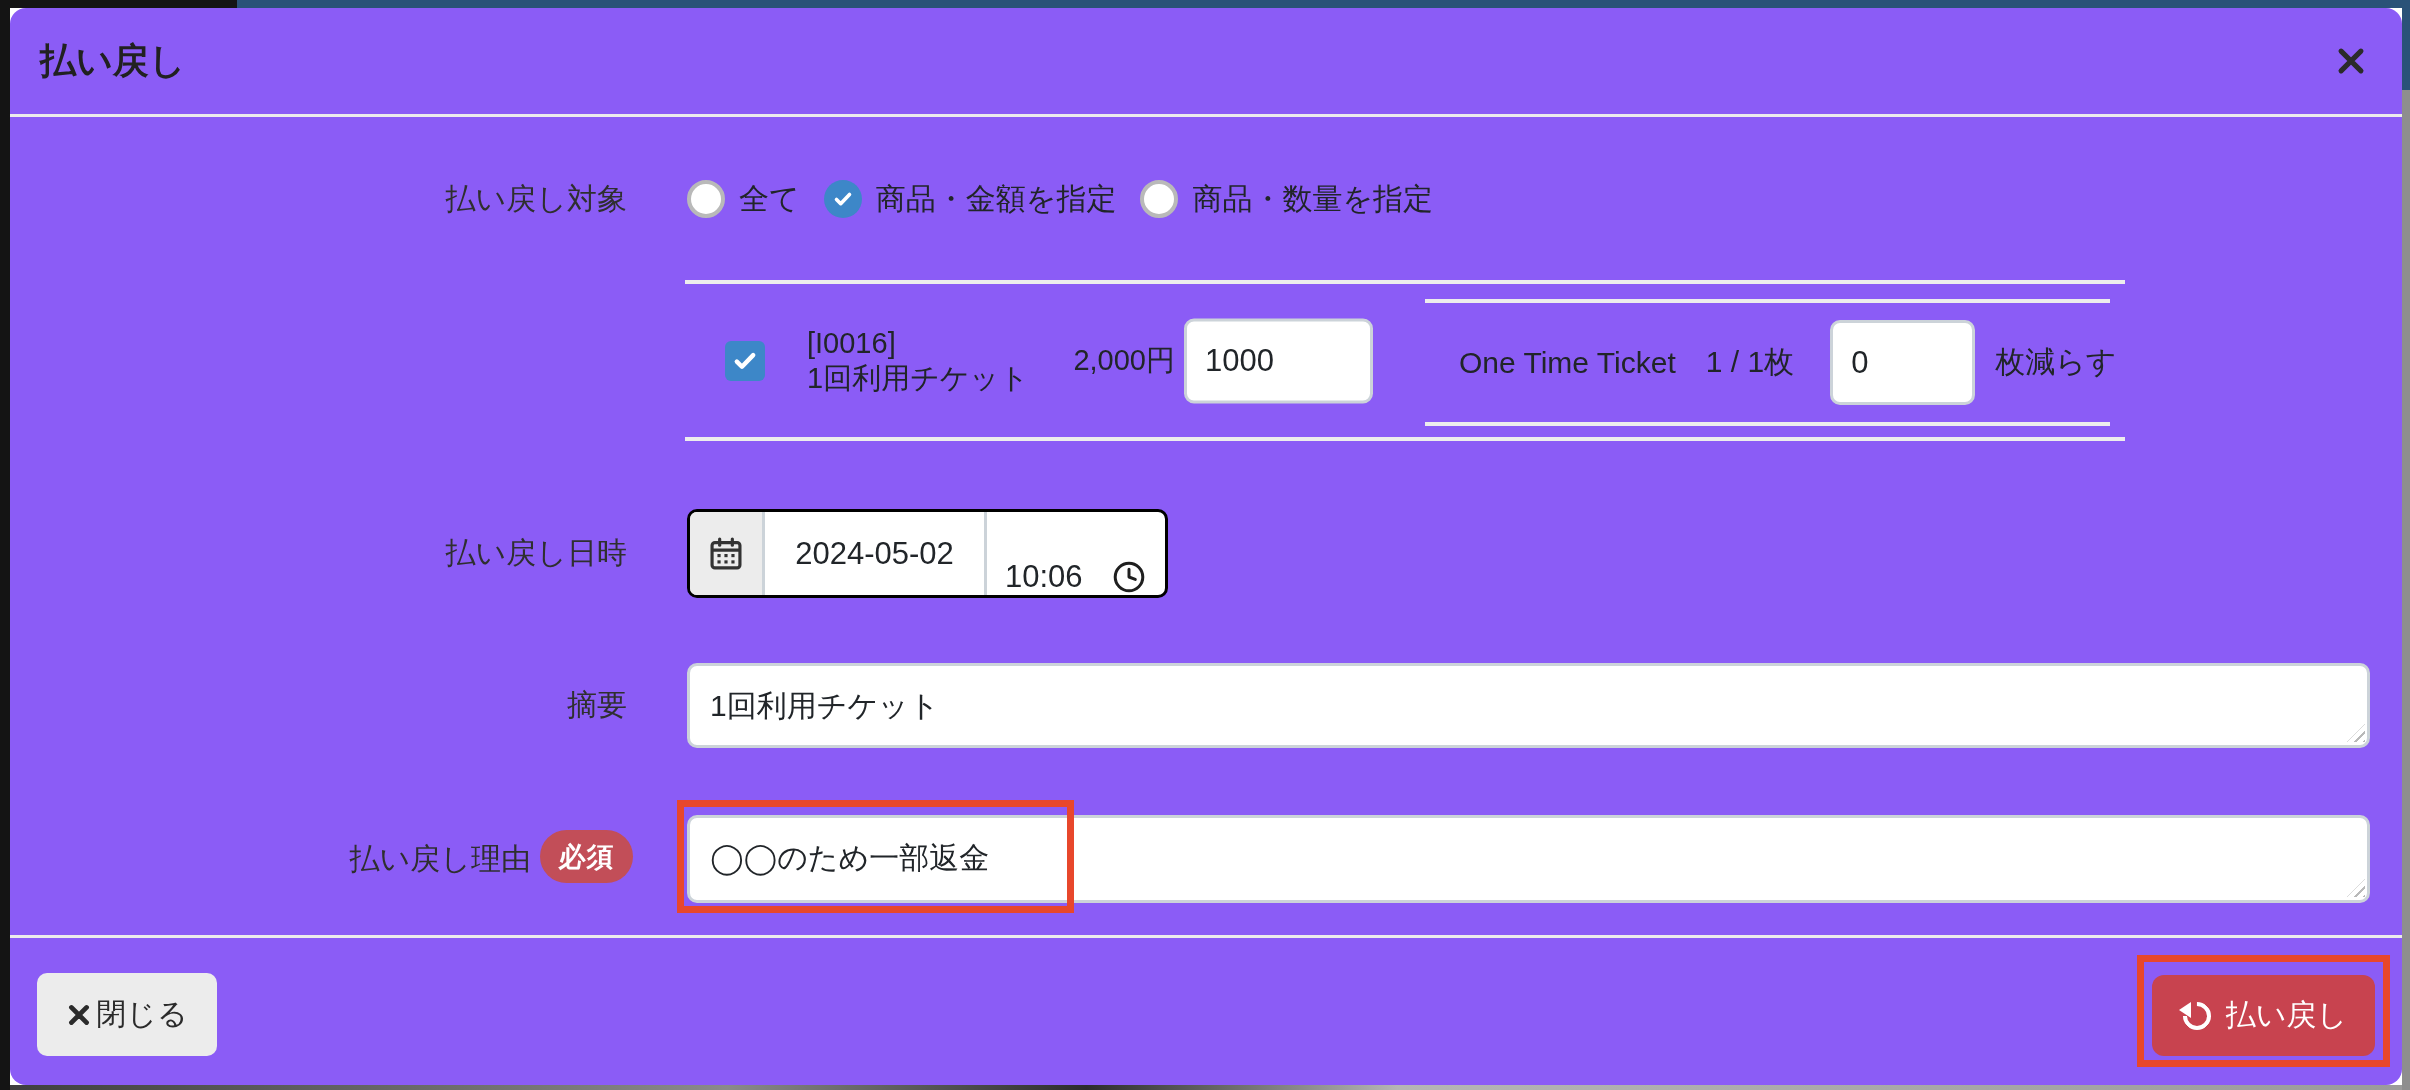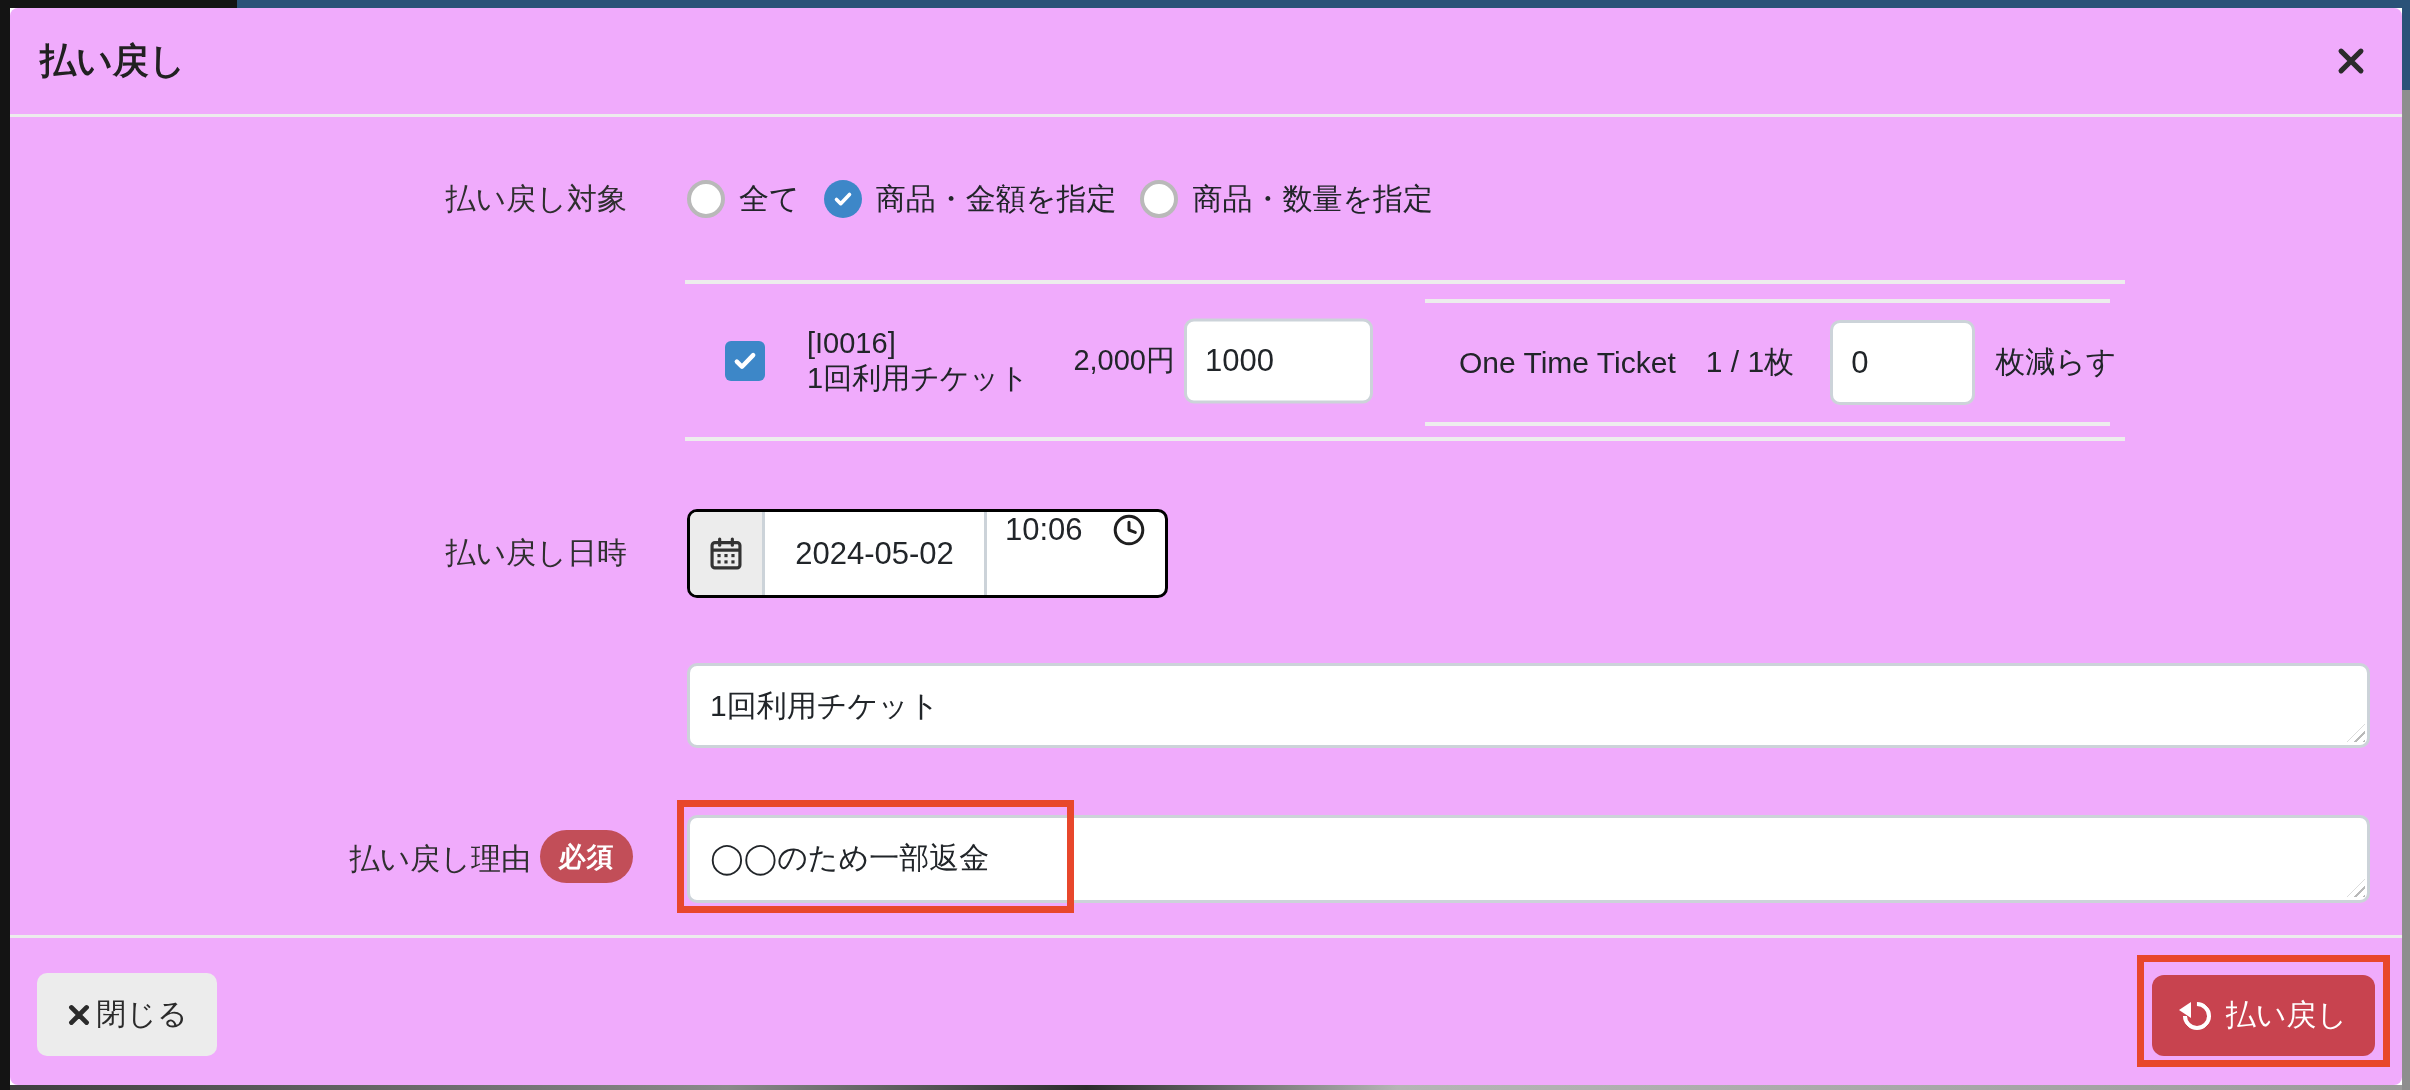--- a/index.html
+++ b/index.html
@@ -15,21 +15,21 @@
   .bd-top    { position:absolute; left:0; top:0; width:2410px; height:8px;
                background:linear-gradient(to right,#141414 0,#141414 237px,#2a5278 237px,#2a5278 100%); }
   .bd-left   { position:absolute; left:0; top:0; width:10px; height:1090px; background:#141414; }
   .bd-right  { position:absolute; right:0; top:0; width:8px; height:1090px;
                background:linear-gradient(to bottom,#2a5278 0,#2a5278 90px,#8e8e8e 90px,#8e8e8e 100%); }
   .bd-bottom { position:absolute; left:10px; bottom:0; width:2392px; height:5px;
                background:linear-gradient(to right,#3f3f3f,#8a8a8a 30%,#2c2c2c 45%,#b5b5b5 58%,#9b9b9b 100%); }
 
   
   .modal { position:absolute; left:10px; top:8px; width:2392px; height:1077px;
-           background:#f0abfc; border-radius:8px; }
+           background:#8b5cf6; border-radius:16px; }
 
   .modal-header { position:absolute; left:0; top:0; width:100%; height:109px;
                   border-bottom:3px solid #ececec; }
   .modal-title  { position:absolute; left:30px; top:0; height:106px; line-height:106px;
                   font-size:36px; font-weight:600; color:#212121; }
   .modal-close  { position:absolute; right:28px; top:30px; width:46px; height:46px;
                   display:flex; align-items:center; justify-content:center;
                   background:none; border:none; cursor:pointer; }
 
   .row-label { position:absolute; left:0; width:617px; text-align:right;
@@ -70,21 +70,21 @@
 
   
   .row-datetime { position:absolute; left:0; top:501px; width:100%; height:89px; }
   .dt-group { position:absolute; left:677px; top:0; width:481px; height:89px;
               border:3px solid #000000; border-radius:10px; display:flex; overflow:hidden; background:#fff; }
   .dt-addon { width:75px; background:#ececec; border-right:3px solid #ccd3d9;
               display:flex; align-items:center; justify-content:center; }
   .dt-date  { flex:1; border:none; outline:none; text-align:center; font-size:31px; color:#212529;
               font-family:"Liberation Sans","DejaVu Sans",sans-serif; min-width:0; background:transparent; }
   .dt-sep   { width:3px; background:#ccd3d9; }
-  .dt-time-cell { width:178px; display:flex; align-items:flex-start; justify-content:center; gap:14px; }
+  .dt-time-cell { width:178px; display:flex; align-items:flex-end; justify-content:center; gap:14px; }
   .dt-time  { width:92px; border:none; outline:none; font-size:31px; color:#212529; text-align:left;
               font-family:"Liberation Sans","DejaVu Sans",sans-serif; background:transparent; }
 
   
   .row-summary { position:absolute; left:0; top:655px; width:100%; height:85px; }
   .row-reason  { position:absolute; left:0; top:807px; width:100%; height:88px; }
   .ta-wrap { position:absolute; left:677px; top:0; width:1683px; }
   .ta { width:100%; border:3px solid #ccd3d9; border-radius:10px; resize:none;
         font-size:30px; color:#212529; padding:20px 20px; display:block;
         font-family:"Liberation Sans","DejaVu Sans",sans-serif; overflow:hidden; }
@@ -207,20 +207,21 @@
         <input class="dt-time" type="text" value="10:06" style="">
         <svg width="36" height="36" viewBox="0 0 24 24">
           <circle cx="12" cy="12" r="9.2" fill="none" stroke="#1f1f1f" stroke-width="2"></circle>
           <path d="M12 6.8 V12 L16.2 13.6" fill="none" stroke="#1f1f1f" stroke-width="2" stroke-linecap="round" stroke-linejoin="round"></path>
         </svg>
       </div>
     </div>
   </div>
 
   <div class="row-summary">
+    <div class="row-label" style="top:0;height:85px;">摘要</div>
     <div class="ta-wrap" style="height:85px;">
       <textarea class="ta" style="height: 85px;">1回利用チケット</textarea>
       <div class="ta-grip"></div>
     </div>
   </div>
 
   <div class="row-reason">
     <div class="row-label reason-label" style="top:0;height:88px;">払い戻し理由</div>
     <div class="req-badge">必須</div>
     <div class="ta-wrap" style="height:88px;">

